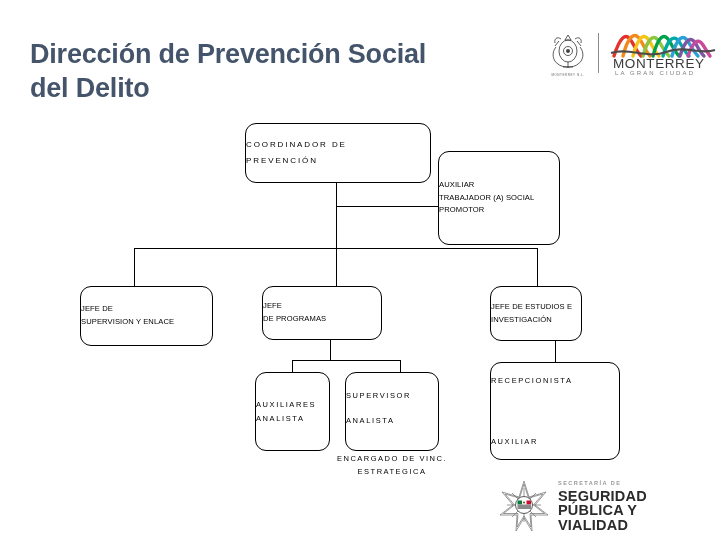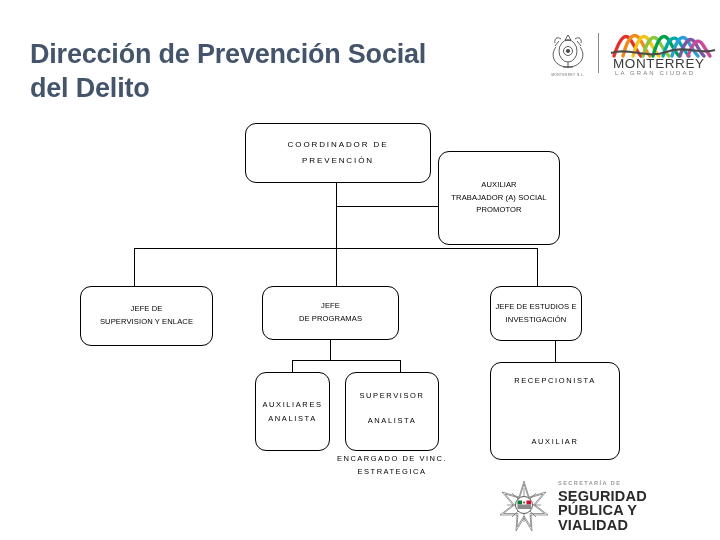--- a/index.html
+++ b/index.html
@@ -93,21 +93,21 @@
     background: #000000;
   }
   .node {
     position: absolute;
     box-sizing: border-box;
     border: 1px solid #000000;
     border-radius: 11px;
     background: transparent;
     display: flex;
     flex-direction: column;
-    align-items: center;
+    align-items: flex-start;
     justify-content: center;
     text-align: center;
     color: #000000;
   }
   .node .txt {
     display: block;
     white-space: nowrap;
   }
   
   .sp {
@@ -261,21 +261,21 @@
       <span class="txt">AUXILIAR</span>
       <span class="txt">TRABAJADOR (A) SOCIAL</span>
       <span class="txt">PROMOTOR</span>
     </div>
 
     <div class="node pl" style="left:80px; top:286px; width:133px; height:60px;">
       <span class="txt">JEFE DE</span>
       <span class="txt">SUPERVISION Y ENLACE</span>
     </div>
 
-    <div class="node pl" style="left:262px; top:286px; width:137px; height:54px;">
+    <div class="node pl" style="left:262px; top:286px; width:120px; height:54px;">
       <span class="txt">JEFE</span>
       <span class="txt">DE PROGRAMAS</span>
     </div>
 
     <div class="node pl" style="left:490px; top:286px; width:92px; height:55px;">
       <span class="txt">JEFE DE ESTUDIOS E</span>
       <span class="txt">INVESTIGACIÓN</span>
     </div>
 
     <div class="node sp" style="left:255px; top:372px; width:75px; height:79px;">

